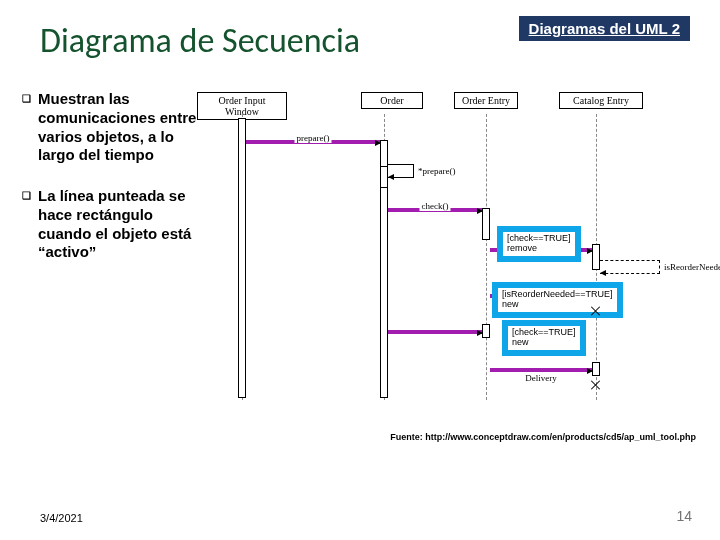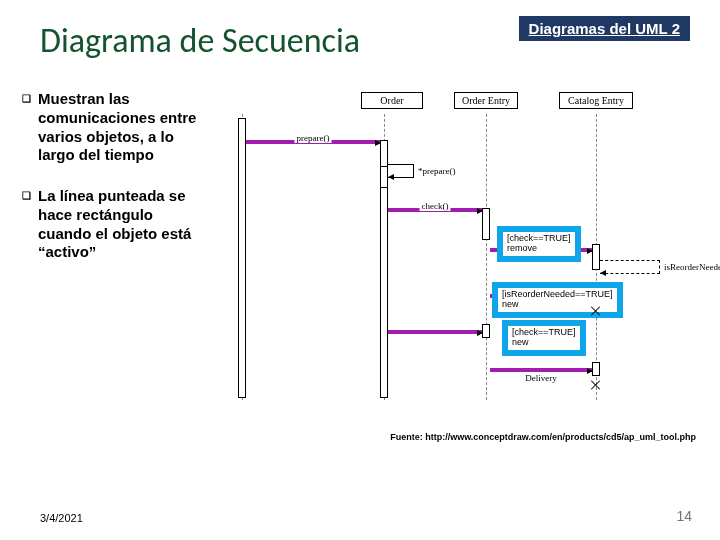--- a/index.html
+++ b/index.html
@@ -147,26 +147,27 @@
     <div class="bmark">❑</div>
     <div class="btxt">Muestran las comunicaciones entre varios objetos, a lo largo del tiempo</div>
   </div>
   <div class="bullet">
     <div class="bmark">❑</div>
     <div class="btxt">La línea punteada se hace rectángulo cuando el objeto está “activo”</div>
   </div>
 </div>
 
 <div class="chart" id="chart">
+    <div class="lifeline-head" style="left: -17px; width: 90px;">Order Input Window</div>
     <div class="lifeline-dash" style="left: 28px; top: 22px; height: 286px;"></div>
     <div class="lifeline-head" style="left: 147px; width: 46px;">Order</div>
     <div class="lifeline-dash" style="left: 170px; top: 22px; height: 286px;"></div>
     <div class="lifeline-head" style="left: 240px; width: 64px;">Order Entry</div>
     <div class="lifeline-dash" style="left: 272px; top: 22px; height: 286px;"></div>
-    <div class="lifeline-head" style="left: 345px; width: 74px;">Catalog Entry</div>
+    <div class="lifeline-head" style="left: 345px; width: 84px;">Catalog Entry</div>
     <div class="lifeline-dash" style="left: 382px; top: 22px; height: 286px;"></div>
     <div class="act" style="left: 24px; top: 26px; height: 280px;"></div>
     <div class="act" style="left: 166px; top: 48px; height: 258px;"></div>
     <div class="act" style="left: 166px; top: 74px; height: 22px;"></div>
     <div class="act" style="left: 268px; top: 116px; height: 32px;"></div>
     <div class="act" style="left: 378px; top: 152px; height: 26px;"></div>
     <div class="act" style="left: 378px; top: 196px; height: 12px;"></div>
     <div class="act" style="left: 268px; top: 232px; height: 14px;"></div>
     <div class="act" style="left: 378px; top: 270px; height: 14px;"></div>
     <div class="msg arrR" style="left: 32px; top: 48px; width: 134px;">

